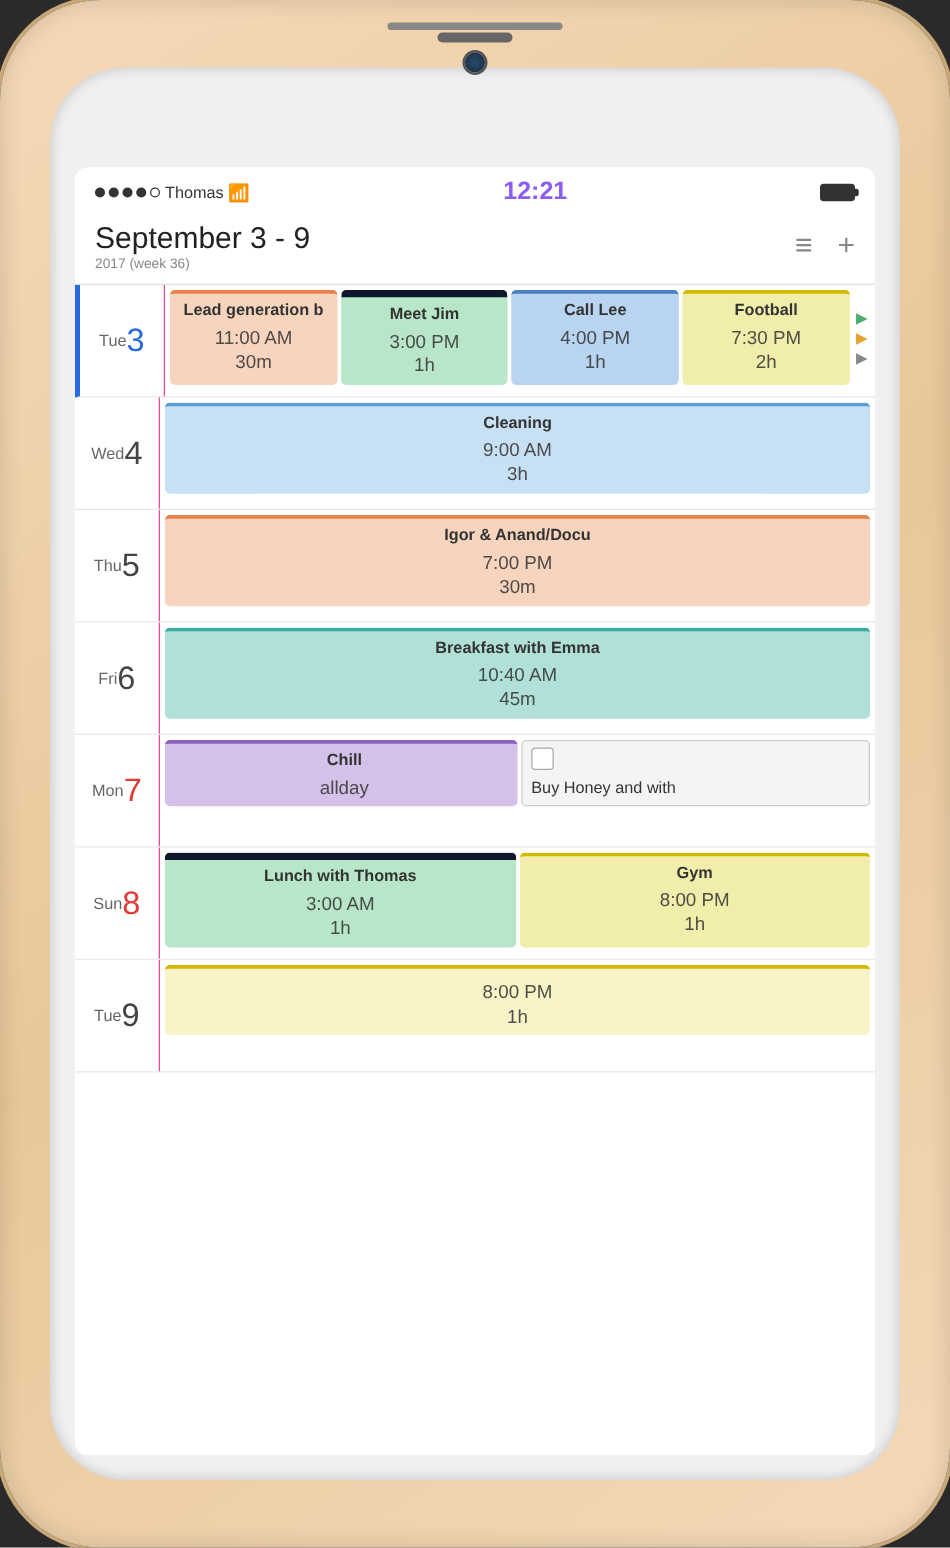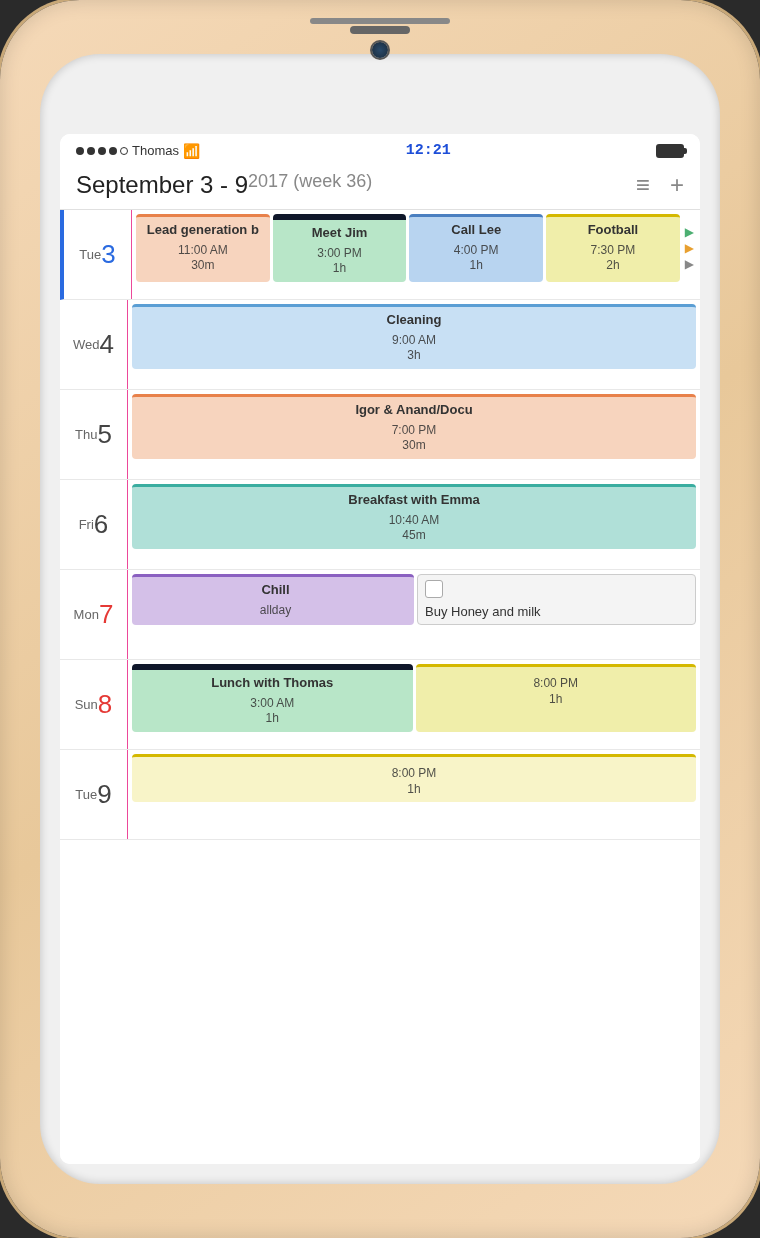--- a/index.html
+++ b/index.html
@@ -113,24 +113,23 @@
       background: #333;
     }
     .dot.empty {
       background: transparent;
       border: 1.5px solid #333;
     }
     .wifi-icon {
       font-size: 14px;
     }
     .status-center {
-      font-size: 15px;
+      font-size: 20px;
       font-weight: 600;
-      color: #1d4ed8;
-      font-family: Liberation Mono, monospace;
+      color: #8b5cf6;
     }
     .status-right {
       display: flex;
       align-items: center;
       gap: 4px;
     }
     .battery {
       width: 28px;
       height: 14px;
       border: 2px solid #333;
@@ -155,29 +154,29 @@
       background: white;
       padding: 8px 16px 10px;
       display: flex;
       align-items: center;
       justify-content: space-between;
       border-bottom: 1px solid #e0e0e0;
       flex-shrink: 0;
     }
     .header-title {
       display: flex;
-      flex-direction: row;
+      flex-direction: column;
     }
     .header-week {
       font-size: 24px;
       font-weight: 300;
       color: #222;
     }
     .header-year {
-      font-size: 18px;
+      font-size: 11px;
       color: #888;
       font-weight: 300;
     }
     .header-actions {
       display: flex;
       gap: 20px;
       align-items: center;
     }
     .header-btn {
       font-size: 24px;
@@ -244,21 +243,21 @@
       flex: 1;
       min-width: 100px;
       text-align: center;
     }
 
     .event-title {
       font-weight: 600;
       font-size: 13px;
     }
     .event-time {
-      font-size: 12px;
+      font-size: 15px;
       margin-top: 4px;
       color: inherit;
       opacity: 0.85;
     }
 
     
     .ev-orange { background: #f7d4be; border-top: 3px solid #e8814a; color: #333; }
     .ev-green  { background: #b8e6c8; border-top: 6px solid #0f172a; color: #333; }
     .ev-blue   { background: #b8d4f0; border-top: 3px solid #4a7fc0; color: #333; }
     .ev-yellow { background: #f0eeaa; border-top: 3px solid #d4b800; color: #333; }
@@ -426,36 +425,37 @@
             <span class="day-name">Mon</span>
             <span class="day-num weekend">7</span>
           </div>
           <div class="events-area">
             <div class="event-card ev-purple">
               <div class="event-title">Chill</div>
               <div class="event-time">allday</div>
             </div>
             <div class="task-card">
               <div class="task-checkbox"></div>
-              <div class="task-title">Buy Honey and milk</div>
+              <div class="task-title">Buy Honey and with</div>
             </div>
           </div>
         </div>
 
         <div class="day-row">
           <div class="day-label">
             <span class="day-name">Sun</span>
             <span class="day-num weekend">8</span>
           </div>
           <div class="events-area">
             <div class="event-card ev-green">
               <div class="event-title">Lunch with Thomas</div>
               <div class="event-time">3:00 AM<br>1h</div>
             </div>
             <div class="event-card ev-yellow">
+              <div class="event-title">Gym</div>
               <div class="event-time">8:00 PM<br>1h</div>
             </div>
           </div>
         </div>
 
         <div class="day-row">
           <div class="day-label">
             <span class="day-name">Tue</span>
             <span class="day-num">9</span>
           </div>

